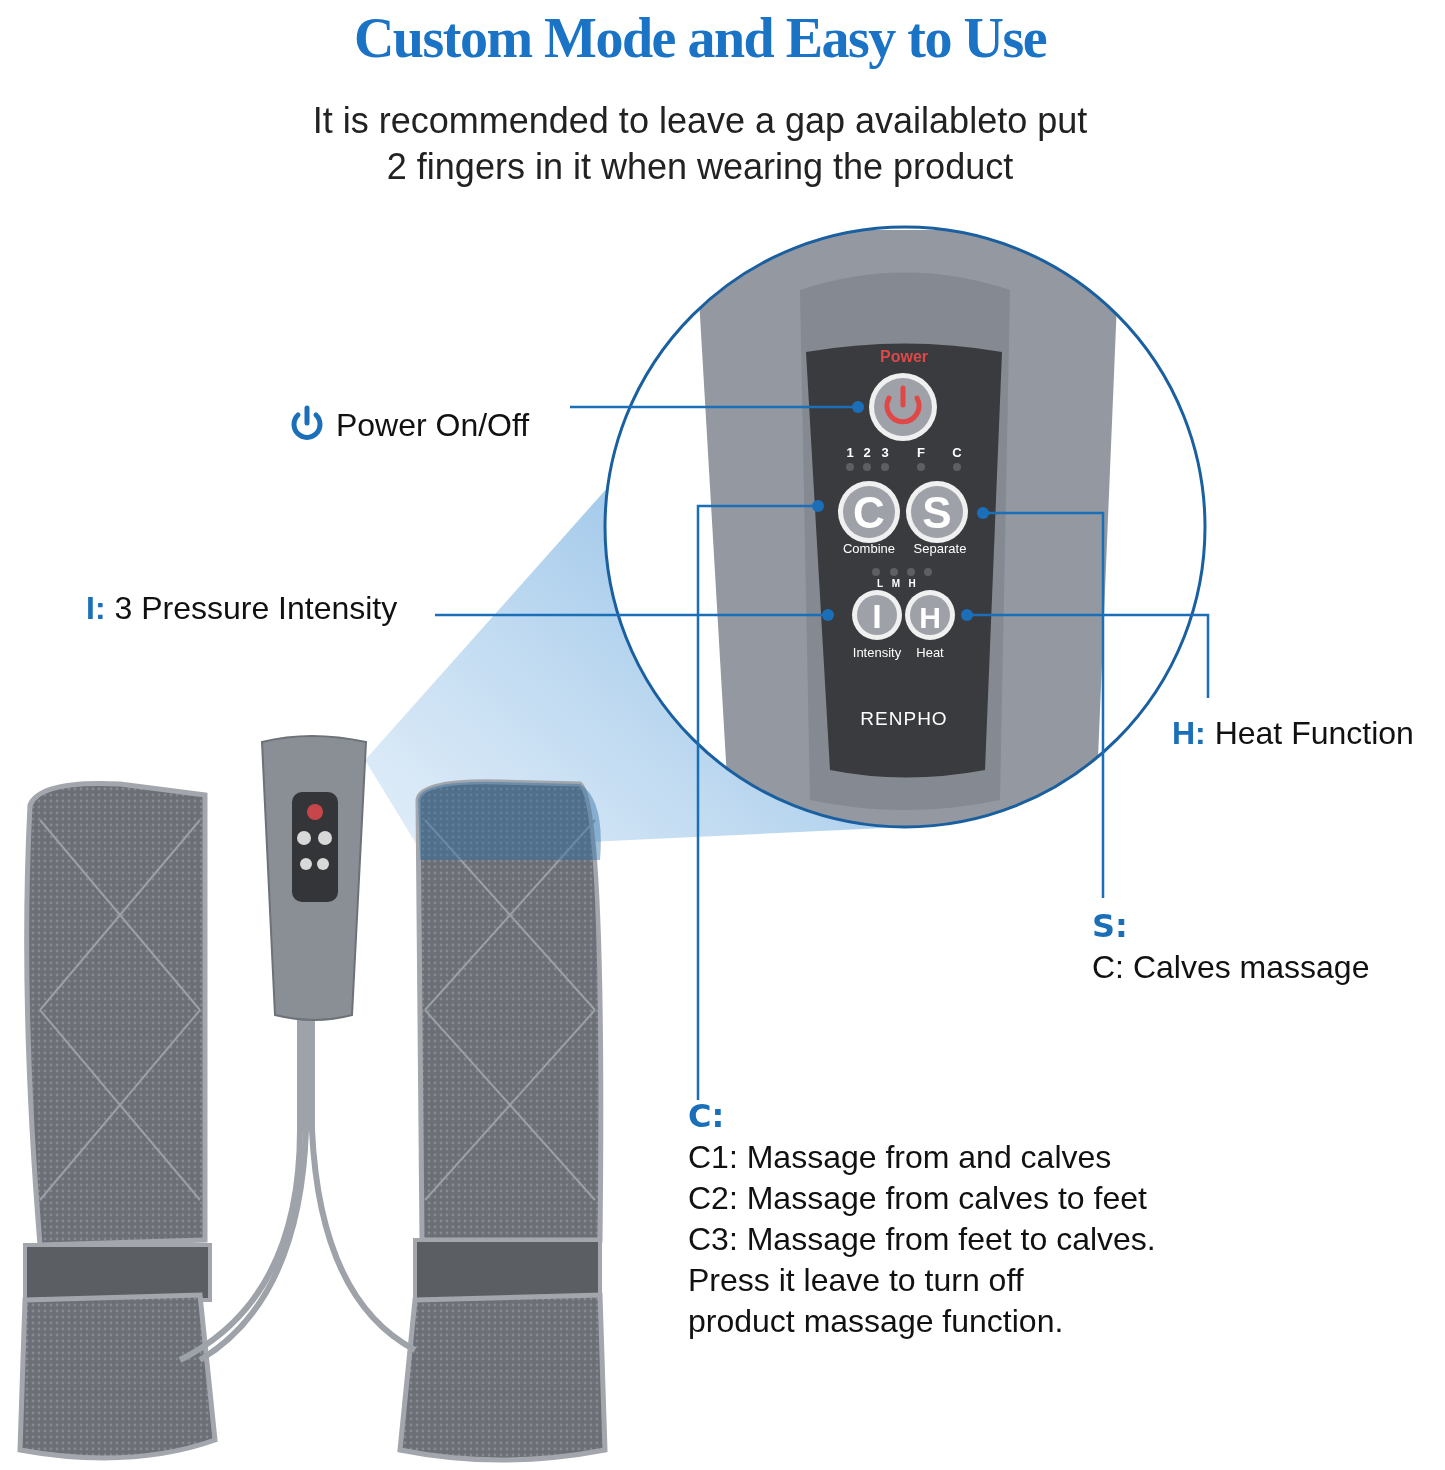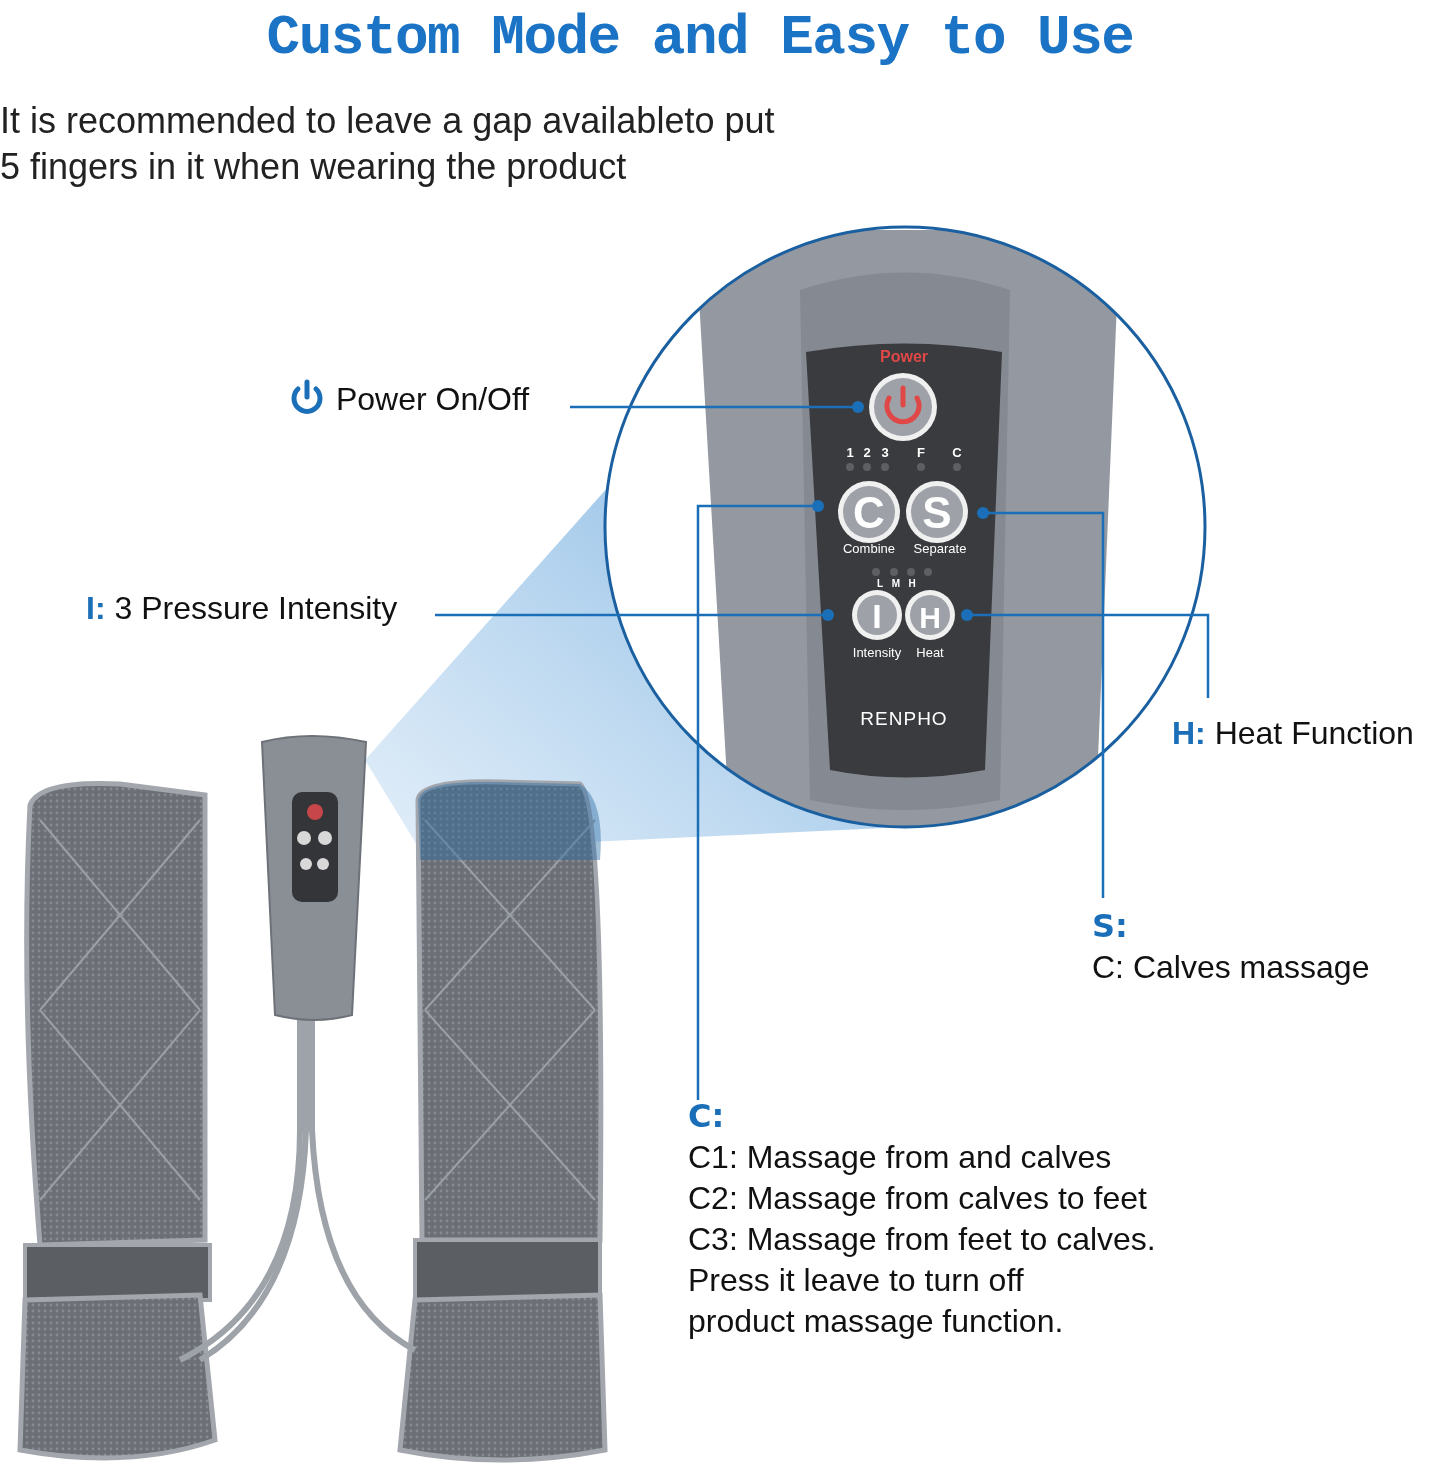--- a/index.html
+++ b/index.html
@@ -1,33 +1,33 @@
 <!DOCTYPE html>
 <html><head>
 <meta charset="utf-8">
 <style>
   html,body{margin:0;padding:0;background:#fff;}
   body{width:1445px;height:1470px;position:relative;overflow:hidden;font-family:"Liberation Sans","DejaVu Sans",sans-serif;color:#111;}
   .abs{position:absolute;}
-  .title{left:0;width:1400px;top:6px;text-align:center;font-family:Liberation Mono, monospace;font-weight:bold;font-size:56px;color:#1a73c4;letter-spacing:-1.5px;}
-  .subtitle{left:0;width:1400px;top:98px;text-align:left;font-size:36px;line-height:46px;color:#222;}
+  .title{left:0;width:1400px;top:6px;text-align:center;font-family:Liberation Serif, serif;font-weight:bold;font-size:56px;color:#1a73c4;letter-spacing:-1.5px;}
+  .subtitle{left:0;width:1400px;top:98px;text-align:center;font-size:36px;line-height:46px;color:#222;}
   .label{font-size:32px;color:#111;white-space:nowrap;}
   .blue{color:#1a6fb8;font-weight:bold;}
   .lines{left:0;top:0;}
   .desc{font-size:32px;line-height:41px;color:#111;white-space:nowrap;}
   .desc .hd{color:#1a6fb8;font-weight:bold;font-family:"DejaVu Sans",sans-serif;}
   .panel-text{fill:#fff;font-family:"Liberation Sans",sans-serif;}
 </style>
 </head>
 <body>
 
 <div class="abs title">Custom Mode and Easy to Use</div>
 <div class="abs subtitle">
   <div>It is recommended to leave a gap availableto put</div>
-  <div>5 fingers in it when wearing the product</div>
+  <div>2 fingers in it when wearing the product</div>
 </div>
 
 <svg class="abs lines" width="1445" height="1470" viewBox="0 0 1445 1470">
   <defs>
     <linearGradient id="beam" x1="0" y1="1" x2="1" y2="0">
       <stop offset="0" stop-color="#cfe3f5" stop-opacity="0.6"></stop>
       <stop offset="1" stop-color="#5b9fd9" stop-opacity="0.85"></stop>
     </linearGradient>
     <pattern id="mesh" width="6" height="6" patternUnits="userSpaceOnUse">
       <rect width="6" height="6" fill="#6c7076"></rect>
@@ -149,21 +149,21 @@
   </g>
   <g fill="#1a6fb8">
     <circle cx="858" cy="407" r="6"></circle>
       <circle cx="828" cy="615" r="6"></circle>
       <circle cx="818" cy="506" r="6"></circle>
       <circle cx="983" cy="513" r="6"></circle>
       <circle cx="967" cy="615" r="6"></circle>
   </g>
 </svg>
 
-<div class="abs label" style="left:287px;top:378px;">
+<div class="abs label" style="left:287px;top:404px;">
   <svg width="40" height="40" viewBox="0 0 40 40" style="vertical-align:-8px;">
     <path d="M11,11 A13,13 0 1 0 29,11" fill="none" stroke="#1a6fb8" stroke-width="5" stroke-linecap="round"></path>
     <line x1="20" y1="4" x2="20" y2="19" stroke="#1a6fb8" stroke-width="5" stroke-linecap="round"></line>
   </svg>
   <span>Power On/Off</span>
 </div>
 
 <div class="abs label" style="left:86px;top:590px;text-align:right;">
   <span class="blue">I:</span>
   <span>3 Pressure Intensity</span>

